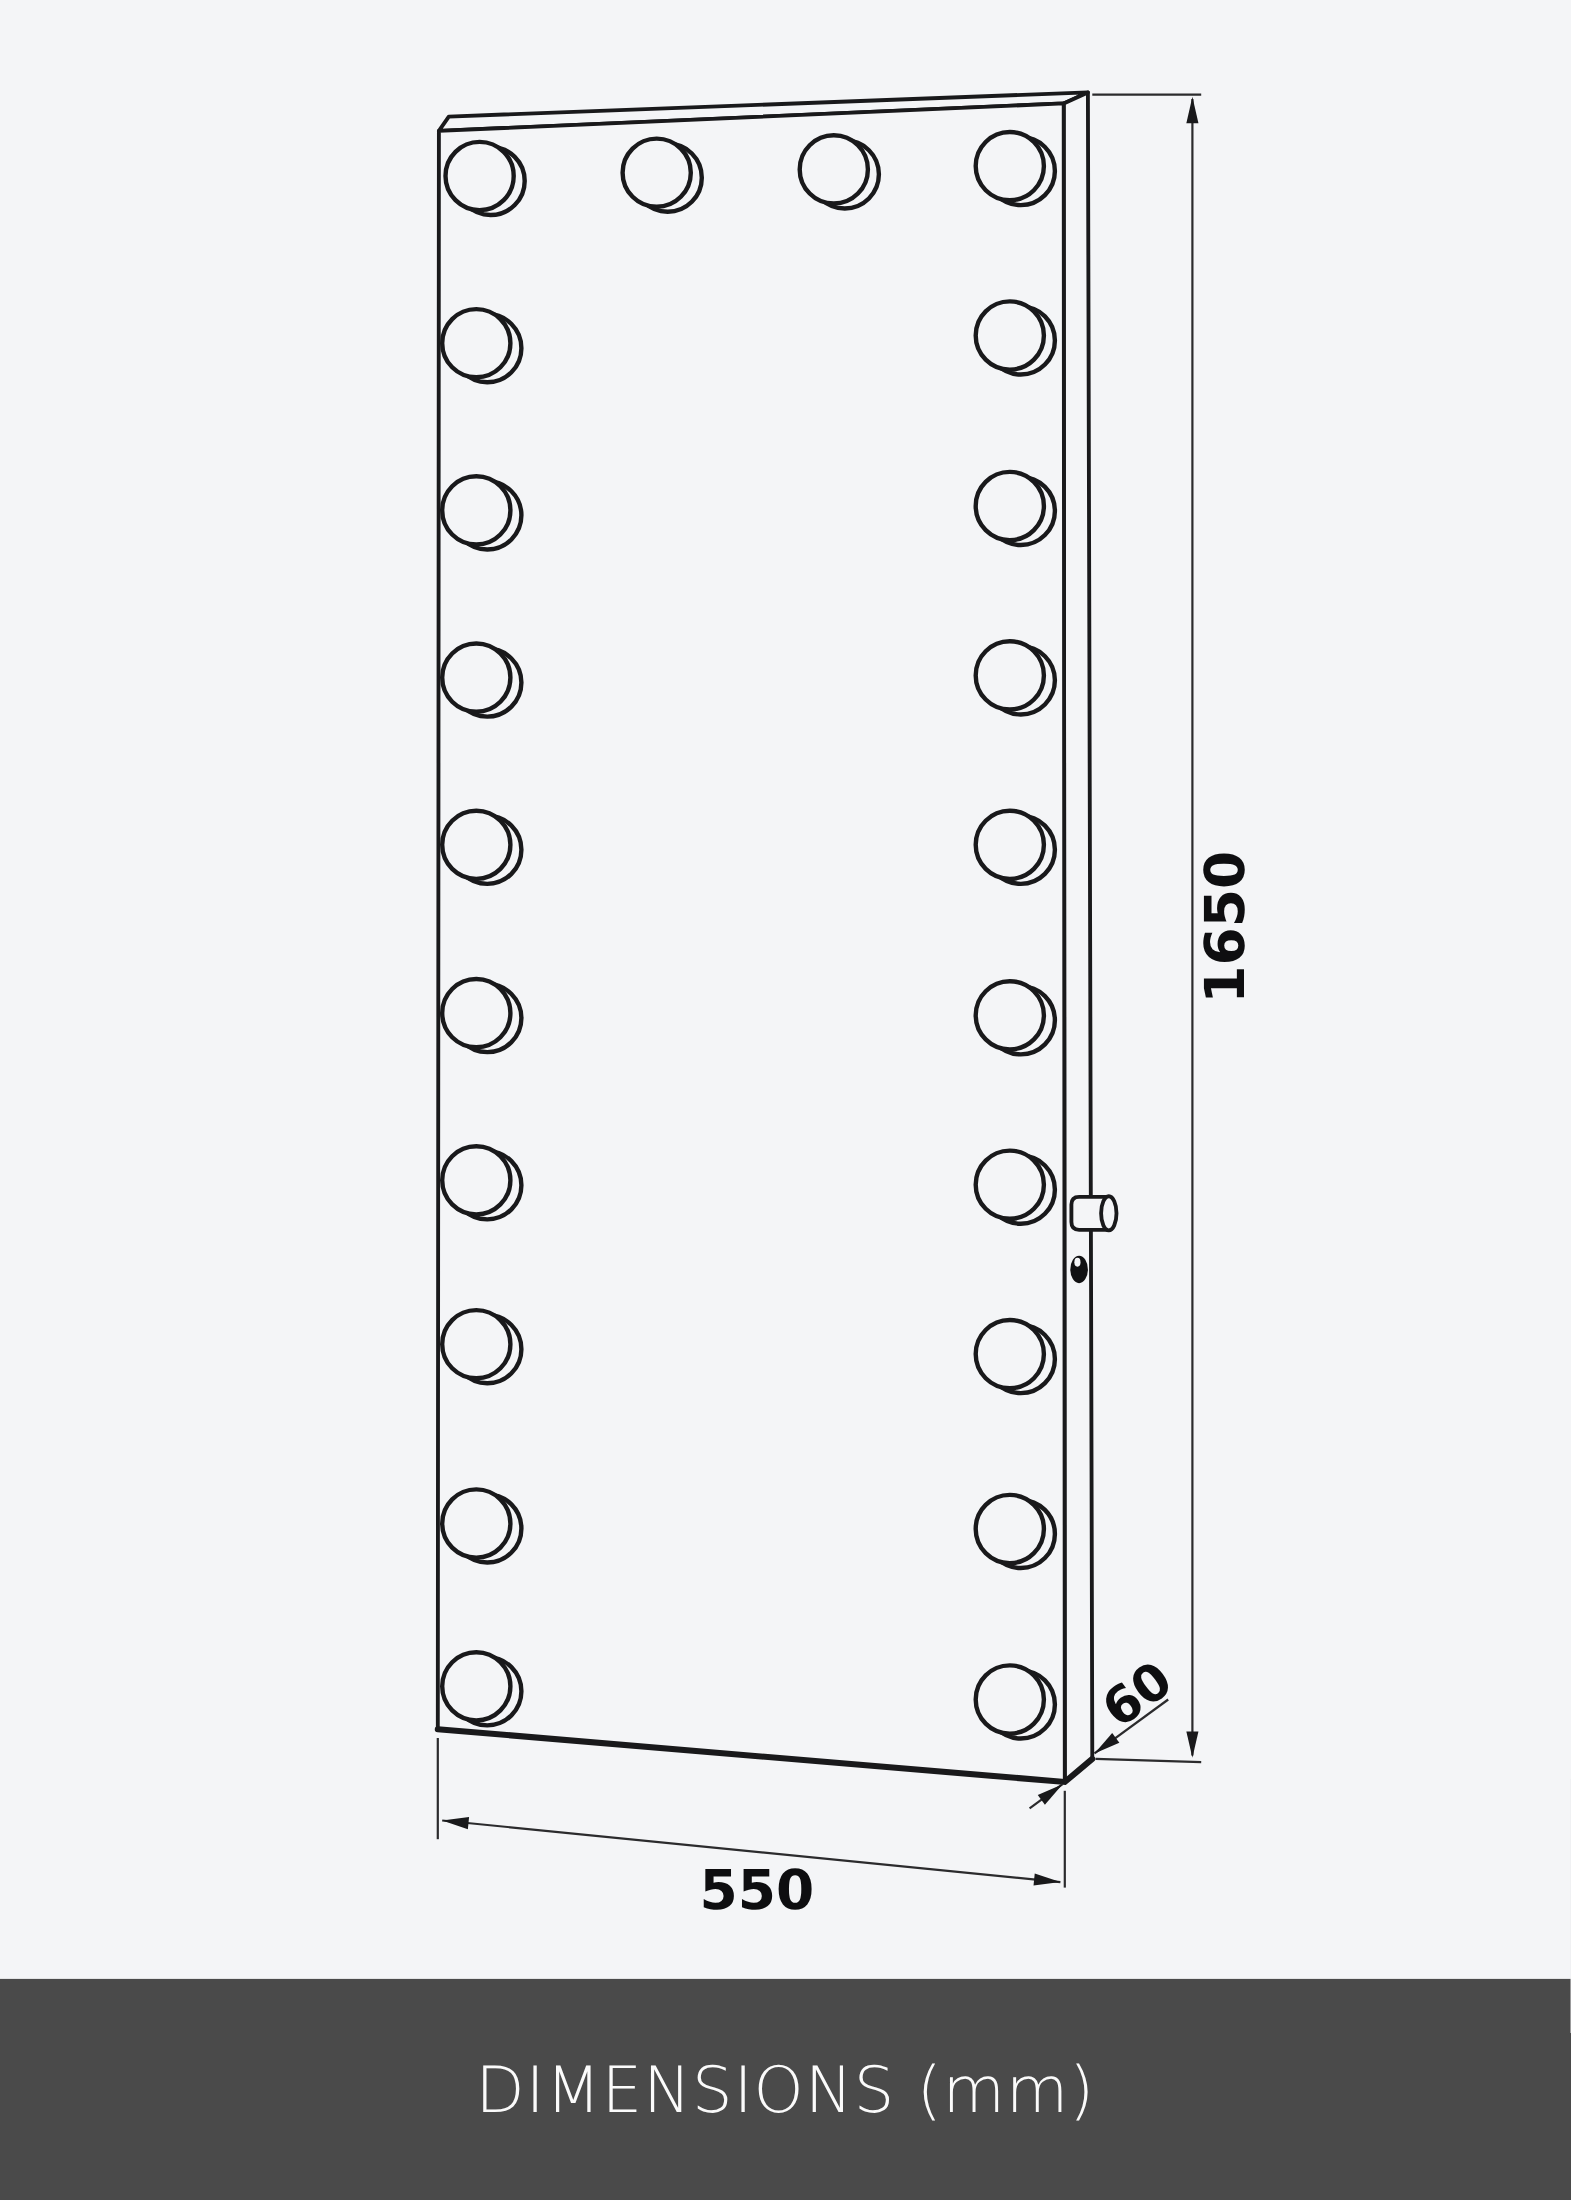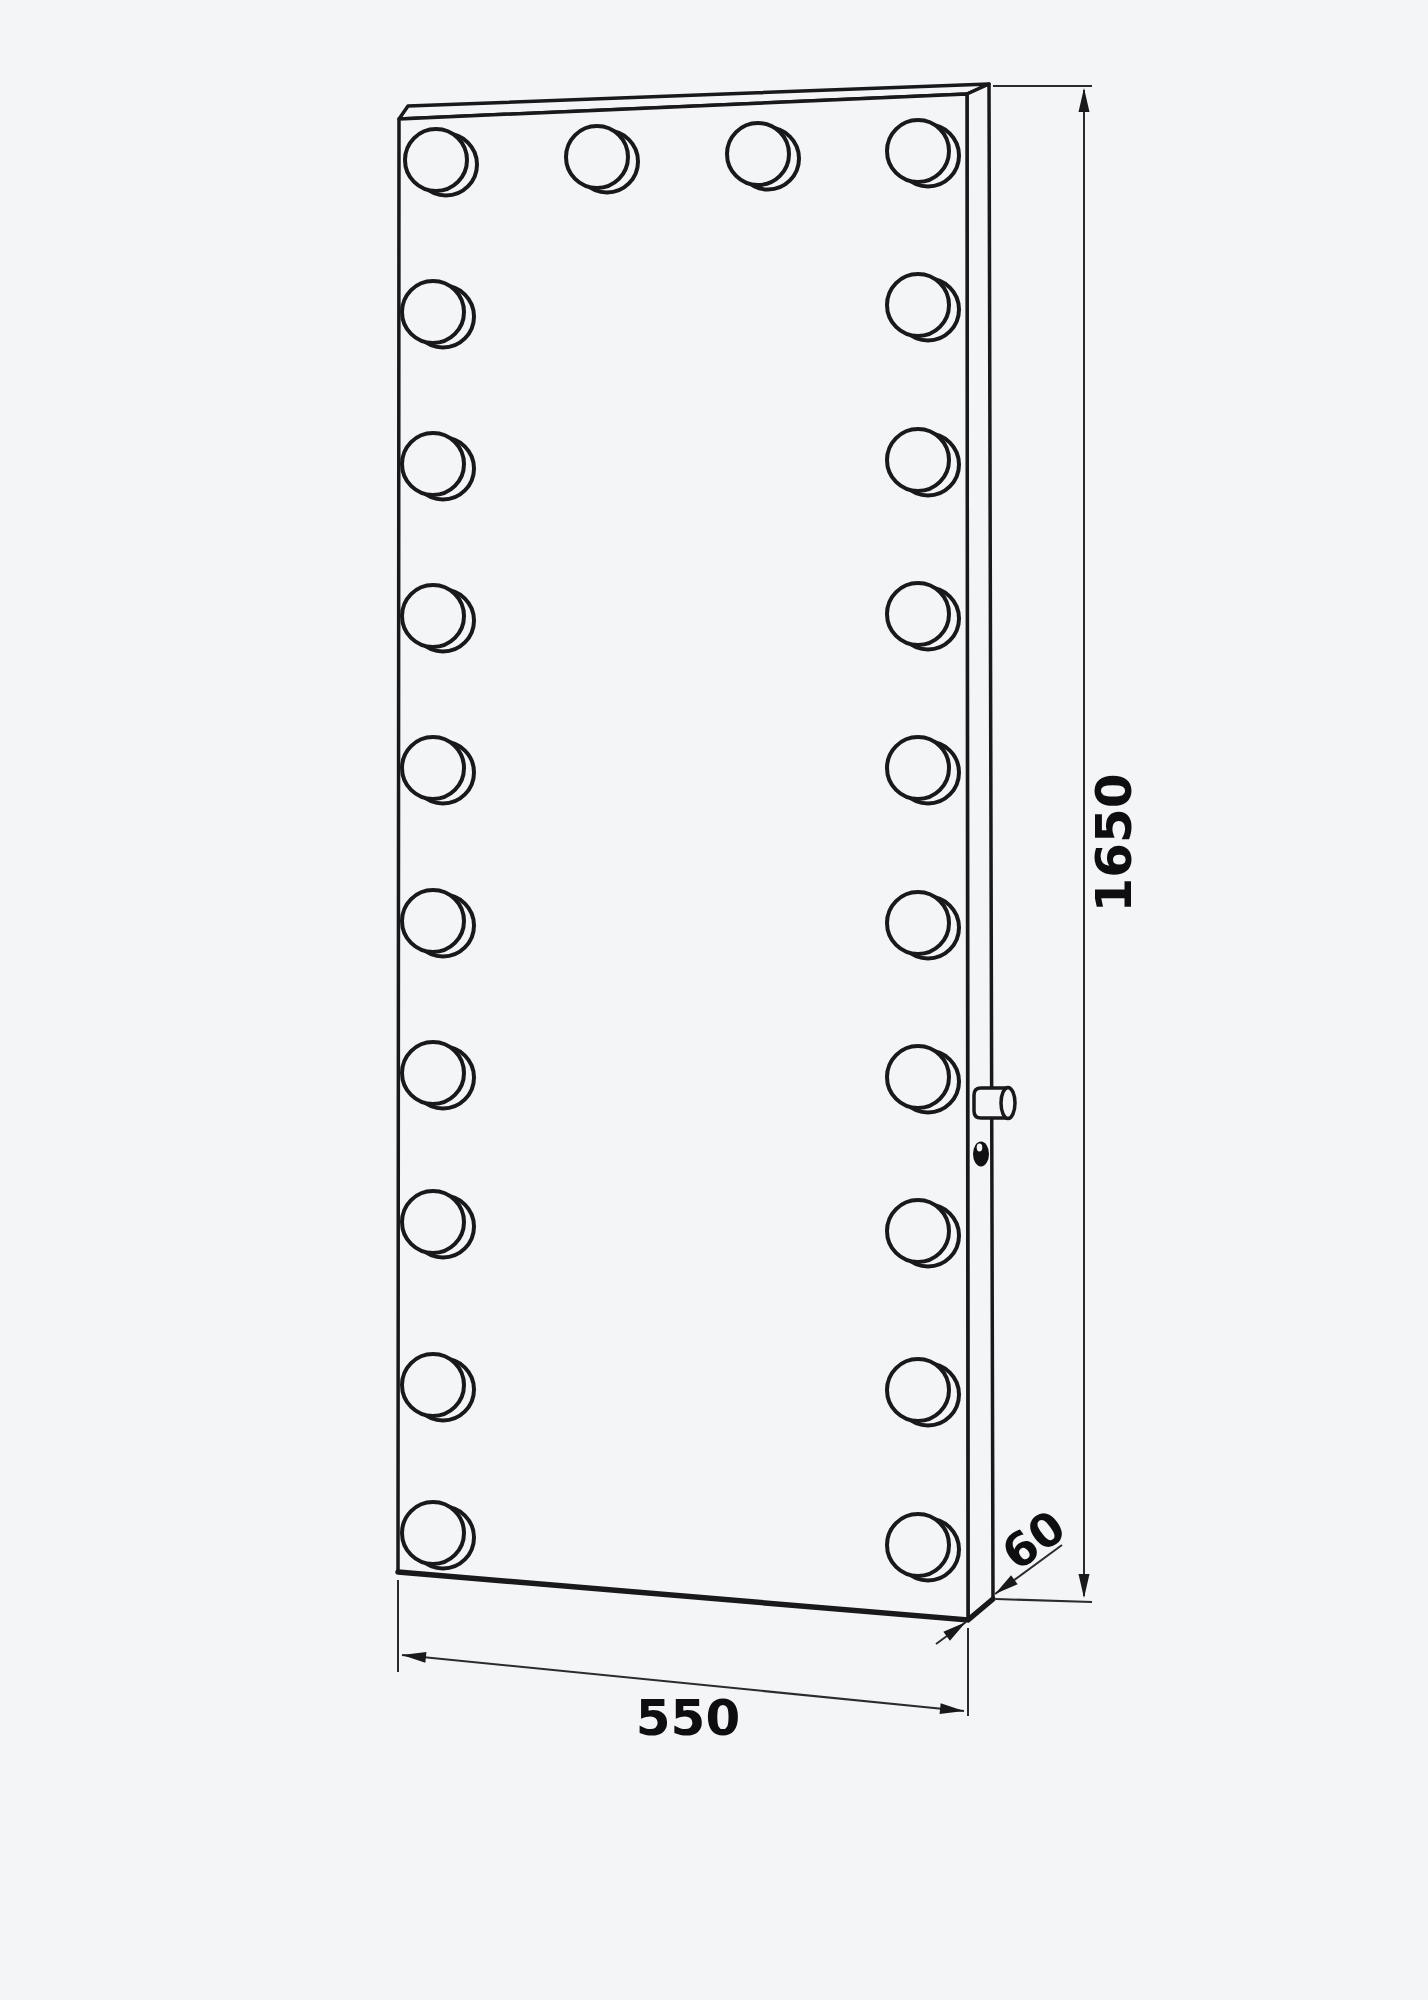--- a/index.html
+++ b/index.html
@@ -169,13 +169,16 @@
 
     <g stroke="#2b2b2d" stroke-width="2" fill="none">
       <line x1="995" y1="1594" x2="1062" y2="1545"></line>
       <line x1="966" y1="1622" x2="936" y2="1644"></line>
     </g>
     <path fill="#19191b" stroke="none" d="M0,0 L24,5.5 L24,-5.5 Z" transform="translate(995,1594) rotate(-36.3)"></path>
     <path fill="#19191b" stroke="none" d="M0,0 L24,5.5 L24,-5.5 Z" transform="translate(966,1622) rotate(143.7)"></path>
     <text class="dim-label" font-size="46" text-anchor="middle" transform="translate(1043,1553) rotate(-36.3)">60</text>
   </svg>
 
+  <div class="footer">
+    <span>DIMENSIONS (mm)</span>
+  </div>
 </div>
 
 </body></html>

